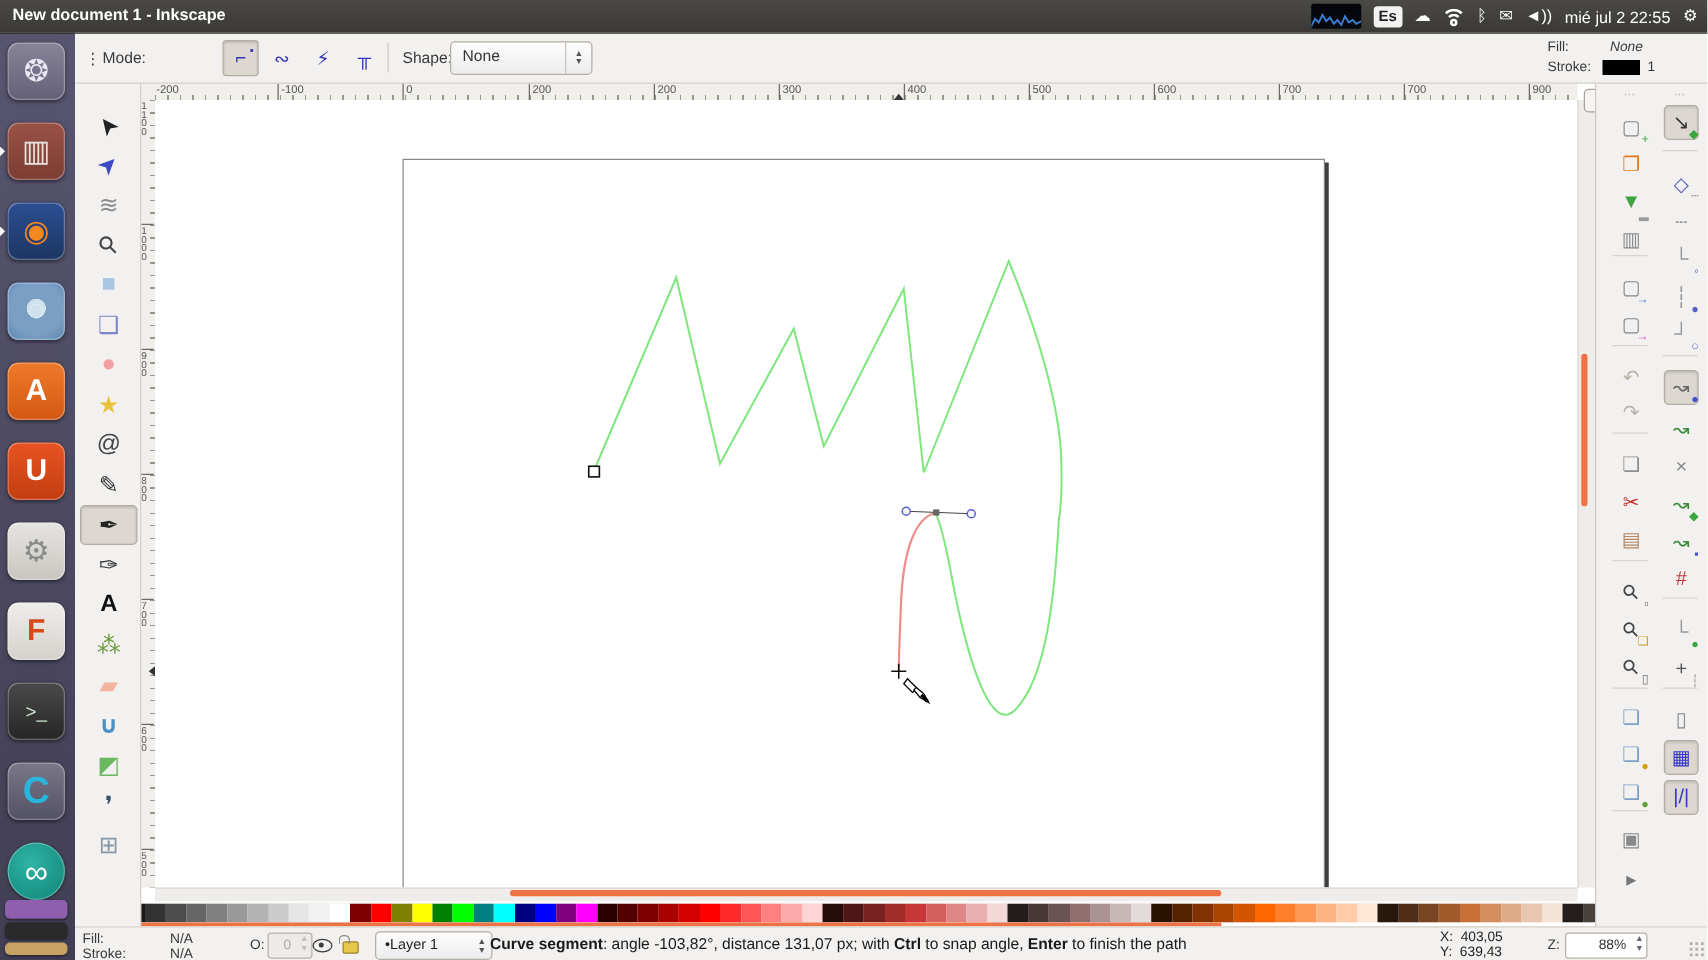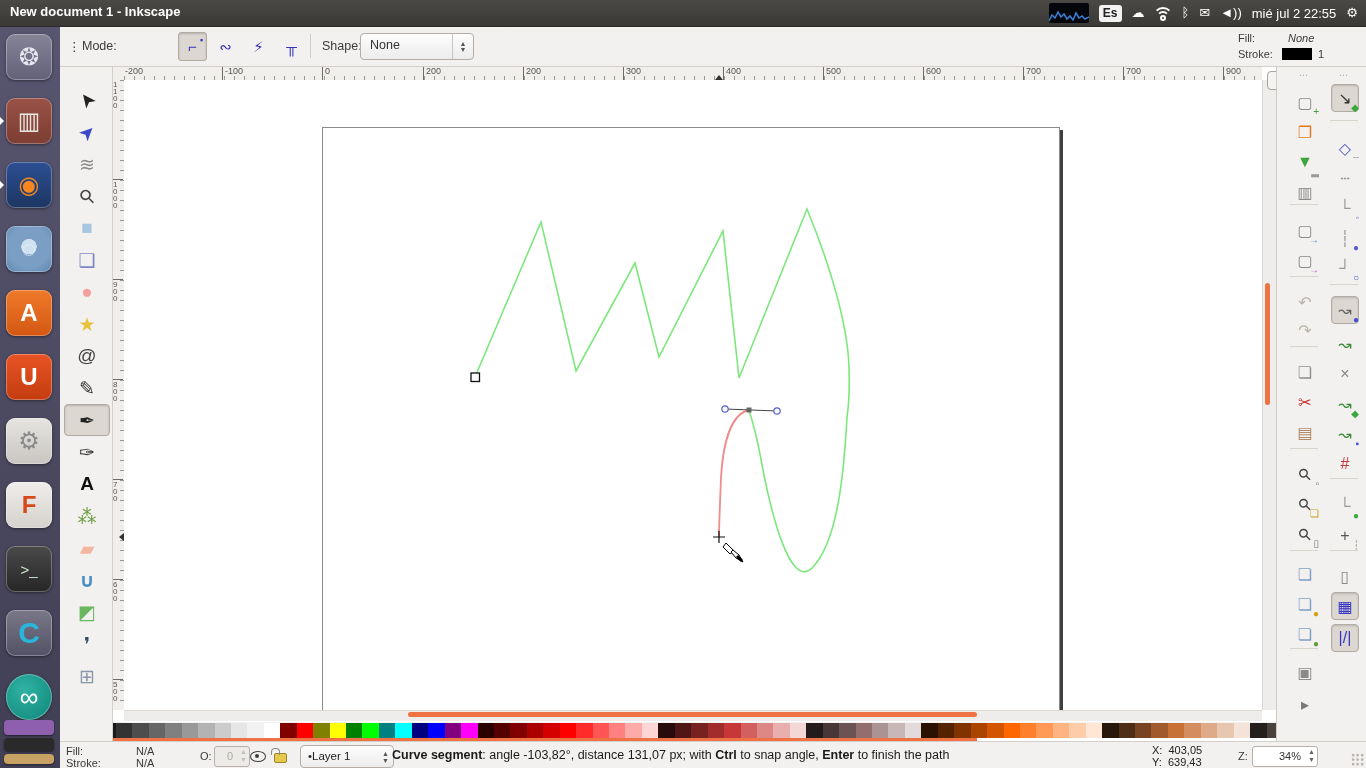--- a/index.html
+++ b/index.html
@@ -623,17 +623,17 @@
   <div id="lock" data-name="layer-lock-icon"></div>
   <div id="layer-dd" data-name="layer-selector">
     <span class="val" data-name="layer-selector-value">•Layer 1</span>
     <span class="spin" data-name="layer-selector-spinner">▲<br>▼</span>
   </div>
   <div id="message" data-name="status-message"><b data-name="status-message-part">Curve segment</b><span data-name="status-message-part">: angle -103,82°, distance 131,07 px; with </span><b data-name="status-message-part">Ctrl</b><span data-name="status-message-part"> to snap angle, </span><b data-name="status-message-part">Enter</b><span data-name="status-message-part"> to finish the path</span></div>
   <div id="xy" data-name="cursor-coordinates">X:  403,05
 Y:  639,43</div>
   <span class="lab" id="zlabel" data-name="zoom-label">Z:</span>
   <div class="spinbox" id="zoomspin" data-name="zoom-spinbox">
-    <span class="v" data-name="zoom-value">34%</span>
+    <span class="v" data-name="zoom-value">88%</span>
     <span class="arr" data-name="zoom-spinner-arrows">▲<br>▼</span>
   </div>
   <div id="grip-resize" data-name="window-resize-grip"></div>
 </div>
 
 </body></html>

